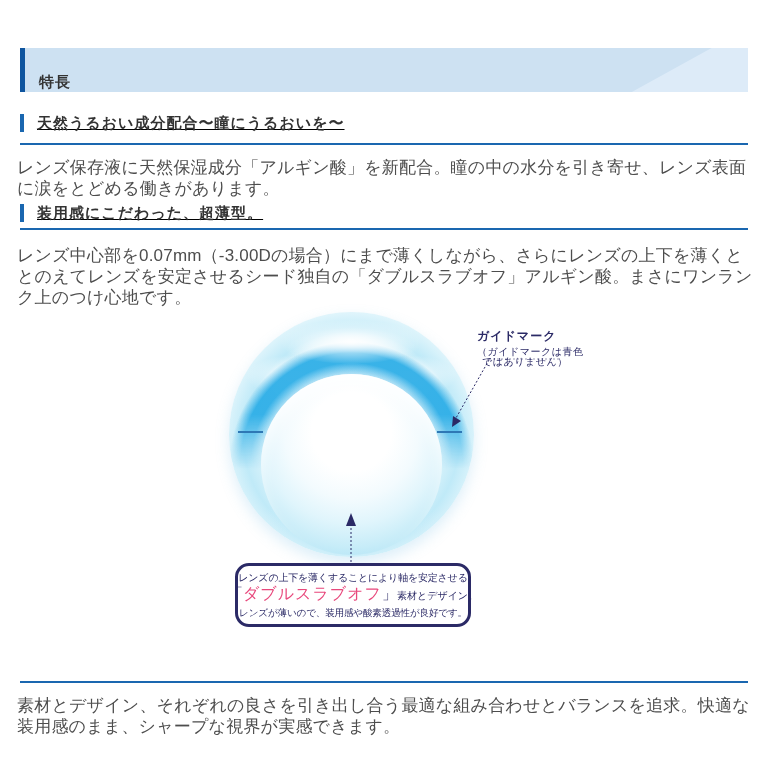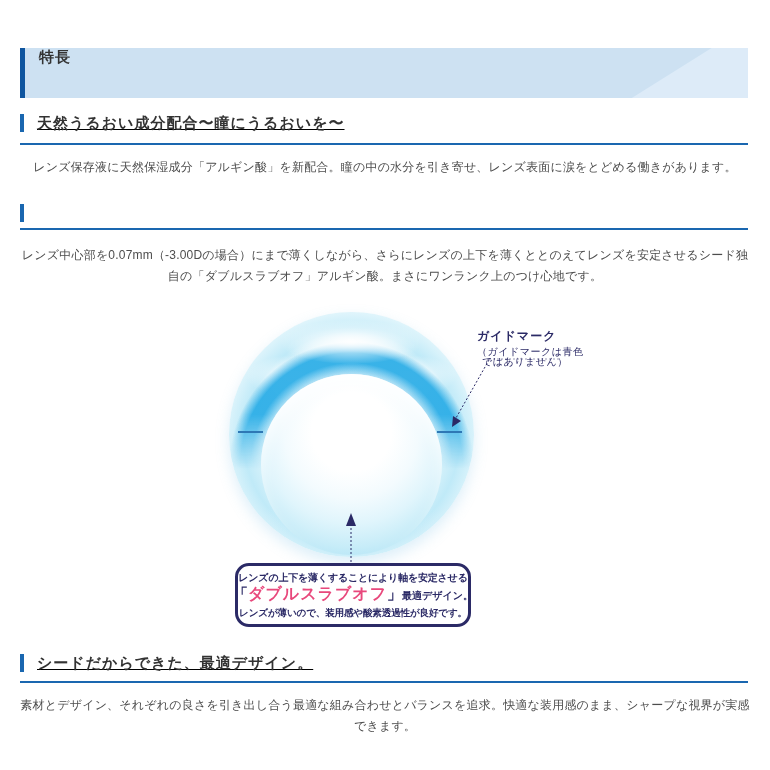--- a/index.html
+++ b/index.html
@@ -3,23 +3,23 @@
 <meta charset="utf-8">
 <style>
   html,body{margin:0;padding:0;background:#fff;}
   .page{
     position:relative;width:770px;height:770px;background:#fff;overflow:hidden;
     font-family:"Liberation Sans","DejaVu Sans",sans-serif;
     -webkit-font-smoothing:antialiased;
   }
   
   .title-bar{
-    position:absolute;left:20px;top:48px;width:728px;height:50px;
+    position:absolute;left:20px;top:48px;width:728px;height:44px;
     background:var(--header-bg);border-left:5px solid var(--header-border);
-    box-sizing:border-box;display:flex;align-items:flex-start;
+    box-sizing:border-box;display:flex;align-items:flex-end;
   }
   .title-bar .diag{
     position:absolute;right:0;top:0;width:140px;height:100%;
     background:var(--header-bg-light);
     clip-path:polygon(74% 0,100% 0,100% 100%,17% 100%);
   }
   .title-bar .txt{
     position:relative;z-index:1;font-size:15px;font-weight:bold;
     color:var(--heading-text);padding-left:14px;letter-spacing:1px;
   }
@@ -28,22 +28,22 @@
     position:absolute;left:20px;display:flex;align-items:center;height:22px;text-decoration:underline;
   }
   .sec-heading .bar{width:4px;height:18px;background:var(--accent-blue);margin-right:13px;}
   .sec-heading .txt{font-size:15px;font-weight:bold;color:var(--heading-text);letter-spacing:1px;}
   .rule{position:absolute;left:20px;width:728px;height:2px;background:var(--accent-blue);}
   .h1{top:112px}.r1{top:143px}
   .h2{top:202px}.r2{top:228px}
   .h3{top:652px}.r3{top:681px}
   
   .para{
-    position:absolute;left:17px;width:736px;font-size:12px;line-height:21px;
-    color:var(--body-text);letter-spacing:.2px;text-align:center;
+    position:absolute;left:17px;width:736px;font-size:17px;line-height:21px;
+    color:var(--body-text);letter-spacing:.2px;
   }
   .p1{top:157px}
   .p2{top:245px}
   .p3{top:695px}
   
   .figure{position:absolute;left:0;top:300px;width:640px;height:345px;}
   .lens{
     position:absolute;left:229px;top:12px;width:245px;height:245px;border-radius:50%;
     background:
       radial-gradient(ellipse 36% 13% at 50% 16%, rgba(255,255,255,.98), rgba(255,255,255,0) 75%),
@@ -75,21 +75,21 @@
   .guide-label{position:absolute;left:477px;top:28px;}
   .guide-label .name{font-size:12px;font-weight:bold;color:var(--navy);letter-spacing:1px;}
   .guide-label .note{font-size:10px;line-height:10px;color:var(--navy);margin-top:2px;letter-spacing:.5px;}
   .guide-label .note .ind{padding-left:5px;}
   .fig-svg{position:absolute;left:0;top:0;pointer-events:none;}
   
   .callout{
     position:absolute;left:235px;top:263px;width:236px;height:64px;box-sizing:border-box;
     background:#fff;border:3px solid var(--navy);border-radius:14px;
     display:flex;flex-direction:column;justify-content:center;align-items:center;
-    text-align:center;color:var(--navy);font-weight:bold;
+    text-align:center;color:var(--navy);font-weight:normal;
   }
   .callout .l1{font-size:10px;line-height:13px;letter-spacing:-.2px;}
   .callout .l2{line-height:20px;white-space:nowrap;}
   .callout .l2 .bracket{font-size:15px;color:var(--navy);}
   .callout .l2 .hl{font-size:16px;color:var(--pink);letter-spacing:1px;margin-top:40px;}
   .callout .l2 .rest{font-size:10px;}
   .callout .l3{font-size:9.6px;line-height:13px;letter-spacing:-.2px;text-align:center;}
 </style>
 </head>
 <body>
@@ -103,20 +103,21 @@
 
   <div class="sec-heading h1">
     <span class="bar"></span>
     <span class="txt">天然うるおい成分配合〜瞳にうるおいを〜</span>
   </div>
   <div class="rule r1"></div>
   <div class="para p1">レンズ保存液に天然保湿成分「アルギン酸」を新配合。瞳の中の水分を引き寄せ、レンズ表面に涙をとどめる働きがあります。</div>
 
   <div class="sec-heading h2">
     <span class="bar"></span>
+    <span class="txt">装用感にこだわった、超薄型。</span>
   </div>
   <div class="rule r2"></div>
   <div class="para p2">レンズ中心部を0.07mm（-3.00Dの場合）にまで薄くしながら、さらにレンズの上下を薄くととのえてレンズを安定させるシード独自の「ダブルスラブオフ」アルギン酸。まさにワンランク上のつけ心地です。</div>
 
   <div class="figure">
     <div class="lens">
       <div class="band"></div>
       <div class="inner"></div>
       <div class="gloss"></div>
     </div>
@@ -139,26 +140,22 @@
       <div class="name">ガイドマーク</div>
       <div class="note">
         <div>（ガイドマークは青色</div>
         <div class="ind">ではありません）</div>
       </div>
     </div>
 
     <div class="callout">
       <div class="l1">レンズの上下を薄くすることにより軸を安定させる</div>
       <div class="l2">
-        <span class="bracket">「</span><span class="hl">ダブルスラブオフ</span><span class="bracket">」</span><span class="rest">最適デザイン。</span>
+        <span class="bracket">「</span><span class="hl">ダブルスラブオフ</span><span class="bracket">」</span><span class="rest">素材とデザイン。</span>
       </div>
       <div class="l3">レンズが薄いので、装用感や酸素透過性が良好です。</div>
     </div>
   </div>
 
-  <div class="sec-heading h3">
-    <span class="bar"></span>
-    <span class="txt">シードだからできた、最適デザイン。</span>
-  </div>
   <div class="rule r3"></div>
   <div class="para p3">素材とデザイン、それぞれの良さを引き出し合う最適な組み合わせとバランスを追求。快適な装用感のまま、シャープな視界が実感できます。</div>
 
 </div>
 
 </body></html>

